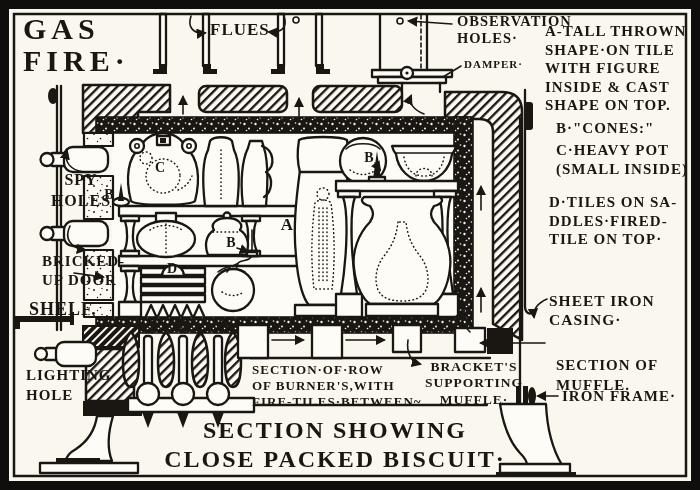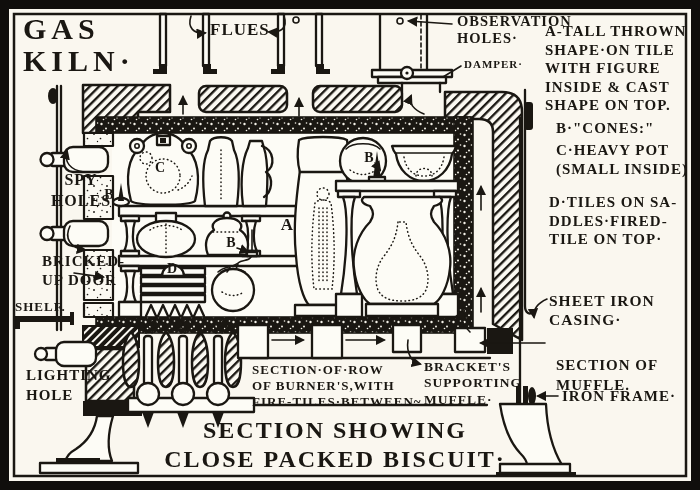--- a/index.html
+++ b/index.html
@@ -331,21 +331,21 @@
     <path class="th" d="M375,163 L380,170" marker-end="url(#ah)" stroke-width="1.4"></path>
   </g>
 
   <g>
     <rect x="4.5" y="4.5" width="691" height="481" fill="none" stroke="#100e0c" stroke-width="9"></rect>
     <rect x="14" y="14" width="672" height="462" fill="none" stroke="#1a1712" stroke-width="2.5"></rect>
   </g>
 </svg>
 
 <div class="lbl" style="left:23px;top:13px;font-size:30px;letter-spacing:5px;line-height:1.05;">GAS
-KILN·</div>
+FIRE·</div>
 <div class="lbl" style="left:210px;top:20px;font-size:17px;">FLUES</div>
 <div class="lbl" style="left:457px;top:13px;font-size:14.5px;line-height:1.15;">OBSERVATION
 HOLES·</div>
 <div class="lbl" style="left:464px;top:58px;font-size:11px;">DAMPER·</div>
 
 <div class="lbl" style="left:545px;top:22px;font-size:15px;line-height:1.24;">A-TALL THROWN
 SHAPE·ON TILE
 WITH FIGURE
 INSIDE &amp; CAST
 SHAPE ON TOP.</div>
@@ -358,26 +358,26 @@
 <div class="lbl" style="left:549px;top:292px;font-size:15.5px;line-height:1.2;">SHEET IRON
 CASING·</div>
 <div class="lbl" style="left:556px;top:328px;font-size:15px;line-height:1.3;margin-top:28px;">SECTION OF
 MUFFLE.</div>
 <div class="lbl" style="left:562px;top:388px;font-size:15px;">IRON FRAME·</div>
 
 <div class="lbl" style="left:46px;top:170px;width:70px;text-align:center;font-size:16px;line-height:1.3;">SPY
 HOLES</div>
 <div class="lbl" style="left:10px;top:252px;font-size:15px;line-height:1.25;padding-left:32px;">BRICKED-
 UP DOOR</div>
-<div class="lbl" style="left:15px;top:299px;font-size:13px;">SHELF.</div>
+<div class="lbl" style="left:29px;top:299px;font-size:18px;">SHELF.</div>
 <div class="lbl" style="left:26px;top:366px;font-size:15px;line-height:1.3;">LIGHTING
 HOLE</div>
 
 <div class="lbl" style="left:252px;top:362px;font-size:13px;line-height:1.22;">SECTION·OF·ROW
 OF BURNER'S,WITH
 FIRE-TILES·BETWEEN~</div>
-<div class="lbl" style="left:424px;top:359px;width:100px;text-align:left;font-size:13.5px;line-height:1.22;">BRACKET'S
+<div class="lbl" style="left:424px;top:359px;width:100px;text-align:center;font-size:13.5px;line-height:1.22;">BRACKET'S
 SUPPORTING
 MUFFLE·</div>
 <div class="lbl" style="left:150px;top:416px;width:370px;text-align:center;font-size:24px;letter-spacing:2px;line-height:1.2;">SECTION SHOWING
 CLOSE PACKED BISCUIT·</div>
 
 </div>
 
 </body></html>

